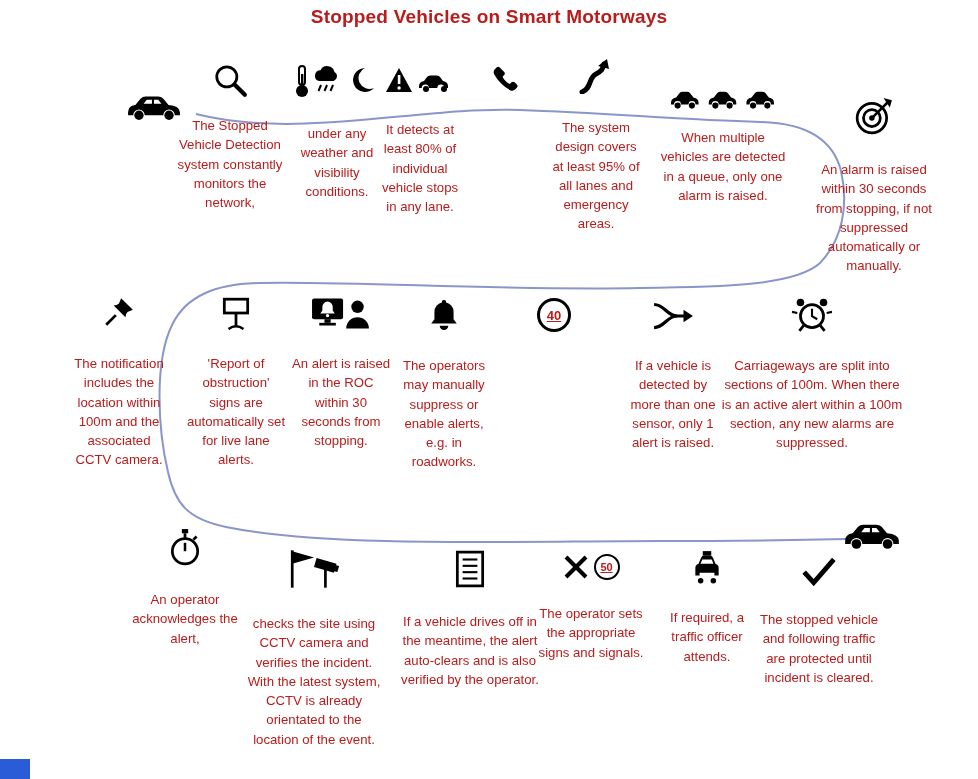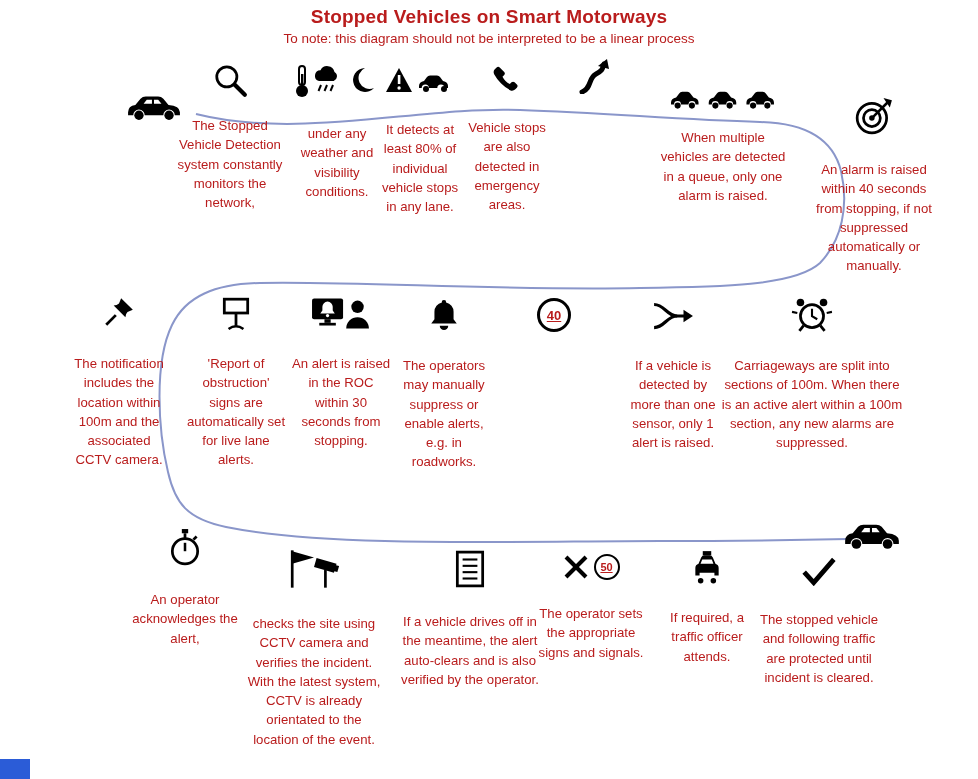--- a/index.html
+++ b/index.html
@@ -33,21 +33,20 @@
          C 795 286, 720 287, 640 288
          C 500 291, 360 281, 260 283
          C 215 284, 186 296, 172 325
          C 154 362, 158 430, 168 472
          C 175 503, 187 519, 226 527
          C 330 548, 520 541, 660 541
          C 730 541, 802 540, 848 539" fill="none" stroke="#8a96ca" stroke-width="2"></path>
   </svg>
 
   <div class="title">Stopped Vehicles on Smart Motorways</div>
-  <div class="subtitle">To note: this diagram should not be interpreted to be a linear process</div>
 
   <div class="node" style="left:126px;top:94px">
     <span class="icon">
       <svg width="56" height="28" viewBox="0 0 54 26">
         <path d="M2 17 Q2 11 9 10 L14 4 Q16 2 19 2 h12 Q34 2 36 4 l5 6 Q52 11 52 17 v3 h-5 a5.5 5.5 0 0 0 -11 0 H18 a5.5 5.5 0 0 0 -11 0 H2 Z" fill="#000"></path>
         <circle cx="12.5" cy="20" r="4.5" fill="#000"></circle>
           <circle cx="41.5" cy="20" r="4.5" fill="#000"></circle>
         <path d="M17 9 L20 5 h5 V9 Z" fill="#fff"></path>
           <path d="M27 9 V5 h4 l3.2 4 Z" fill="#fff"></path>
       </svg>
@@ -93,30 +92,30 @@
     </span>
     <div class="txt">It detects at least 80% of individual vehicle stops in any lane.</div>
   </div>
 
   <div class="node" style="left:466px;top:64px;width:82px">
     <span class="icon">
       <svg width="30" height="30" viewBox="0 0 28 26">
         <path d="M25.3 20.3l-4.2-4.2c-.8-.8-2.1-.8-2.9 0l-1.6 1.6c-2.9-1.5-5.3-3.9-6.8-6.8l1.6-1.6c.8-.8.8-2.1 0-2.9L7.2 2.2c-.8-.8-2.1-.8-2.9 0L2.6 3.9c-1.2 1.2-1.4 3.1-.6 4.6 3.4 6.3 8.6 11.5 14.9 14.9 1.5.8 3.4.6 4.6-.6l1.7-1.7c.9-.8.9-2.1.1-2.8z" fill="#000"></path>
       </svg>
     </span>
-    <div class="txt">Vehicle stops are also detected in emergency areas.</div>
   </div>
 
   <div class="node" style="left:550px;top:58px;width:92px">
     <span class="icon">
       <svg width="38" height="36" viewBox="0 0 38 36">
         <path d="M5 34 C15 30 11 20 19 16 C27 12 25 10 27 6" fill="none" stroke="#000" stroke-width="5" stroke-linecap="round"></path>
         <path d="M21 8 L30 1 L32 11 Z" fill="#000"></path>
       </svg>
     </span>
+    <div class="txt">The system design covers at least 95% of all lanes and emergency areas.</div>
   </div>
 
   <div class="node" style="left:660px;top:90px;width:126px">
     <span class="icon">
       <svg width="106" height="20" viewBox="0 0 104 19">
         <g>
           <path d="M1 12 Q1 8 6 7 L9 3 Q10 1.5 12 1.5 h5 Q19 1.5 20 3 l3 4 Q28 8 28 12 v2 h-3 a3.4 3.4 0 0 0 -6.8 0 h-7.4 a3.4 3.4 0 0 0 -6.8 0 H1 Z" fill="#000"></path>
           <circle cx="7.5" cy="15" r="3" fill="#000"></circle>
             <circle cx="21.5" cy="15" r="3" fill="#000"></circle>
         </g>
@@ -138,21 +137,21 @@
   <div class="node" style="left:814px;top:96px;width:120px">
     <span class="icon">
       <svg width="40" height="40" viewBox="0 0 38 38">
         <circle cx="17" cy="21" r="14" fill="none" stroke="#000" stroke-width="2.6"></circle>
         <circle cx="17" cy="21" r="8" fill="none" stroke="#000" stroke-width="2.6"></circle>
         <circle cx="17" cy="21" r="2.6" fill="#000"></circle>
         <line x1="17" y1="21" x2="33" y2="5" stroke="#000" stroke-width="2.4"></line>
         <path d="M28 2 L36 4 L34 11 Z" fill="#000"></path>
       </svg>
     </span>
-    <div class="txt">An alarm is raised within 40 seconds from stopping, if not suppressed automatically or manually.</div>
+    <div class="txt">An alarm is raised within 30 seconds from stopping, if not suppressed automatically or manually.</div>
   </div>
 
   <div class="node" style="left:74px;top:296px;width:90px">
     <span class="icon">
       <svg width="32" height="34" viewBox="0 0 30 32">
         <path d="M17 2 L28 13 L23 15 Q21 17 21 20 L10 9 Q13 9 15 7 Z" fill="#000"></path>
         <line x1="12" y1="18" x2="3" y2="27" stroke="#000" stroke-width="2.6"></line>
       </svg>
     </span>
     <div class="txt">The notification includes the location within 100m and the associated CCTV camera.</div>

